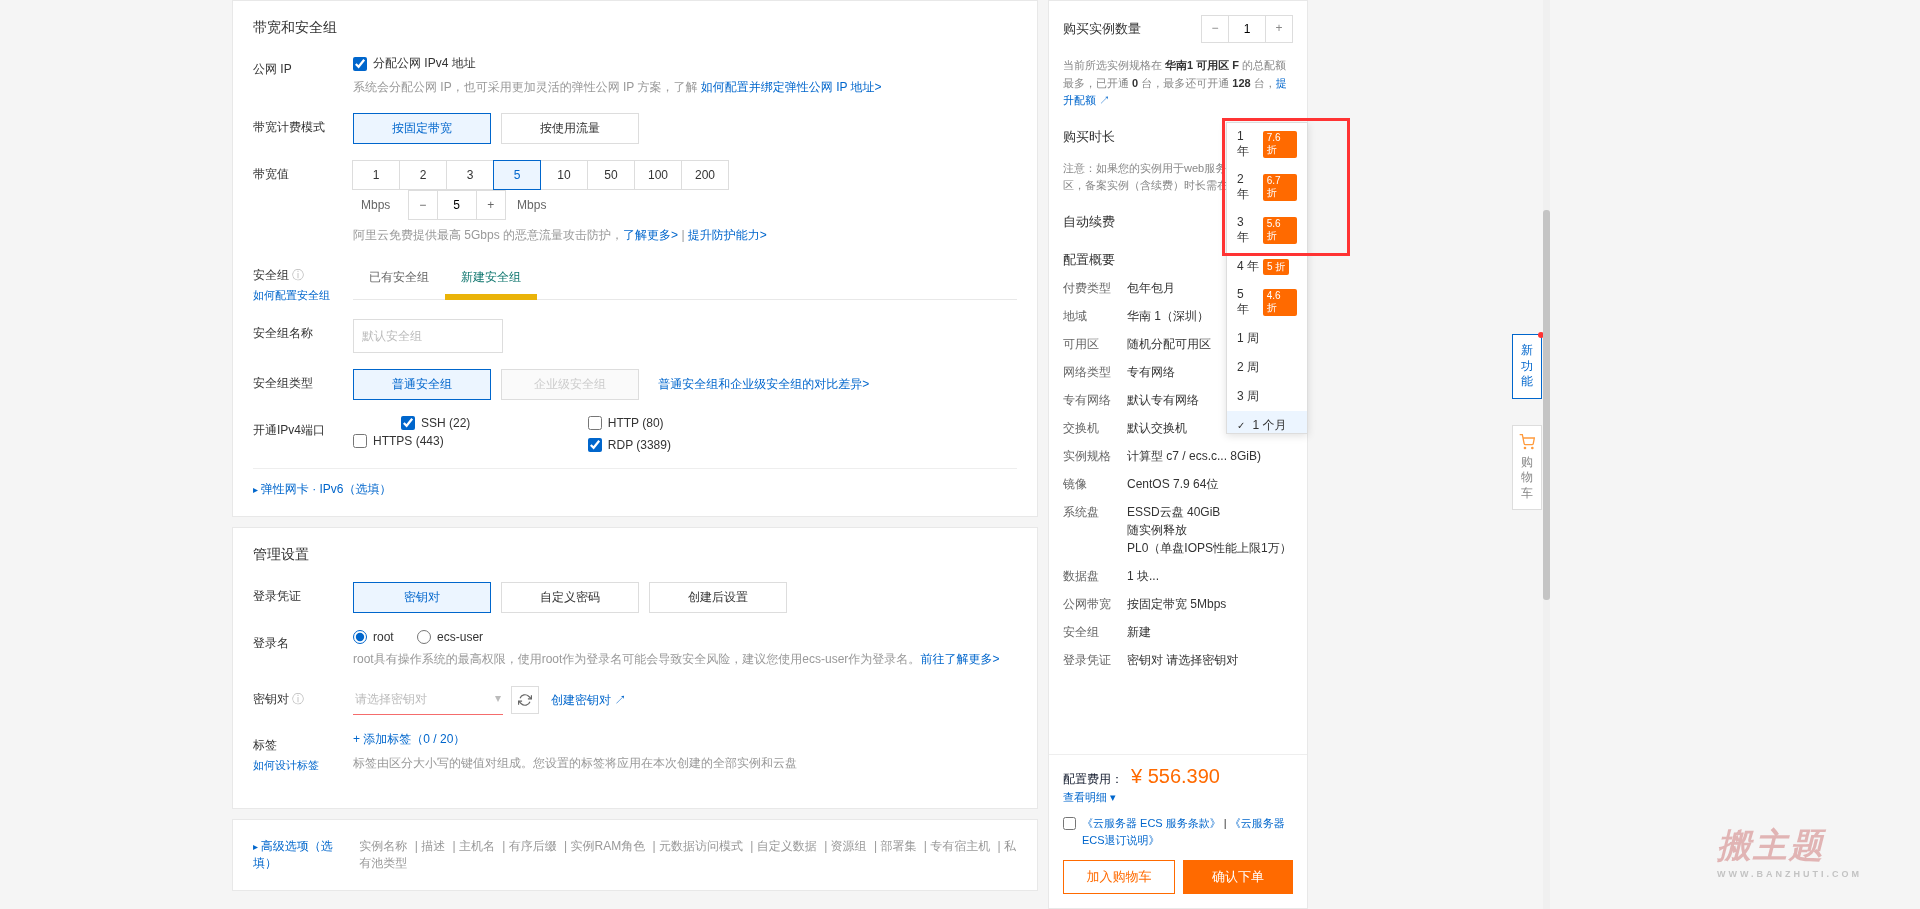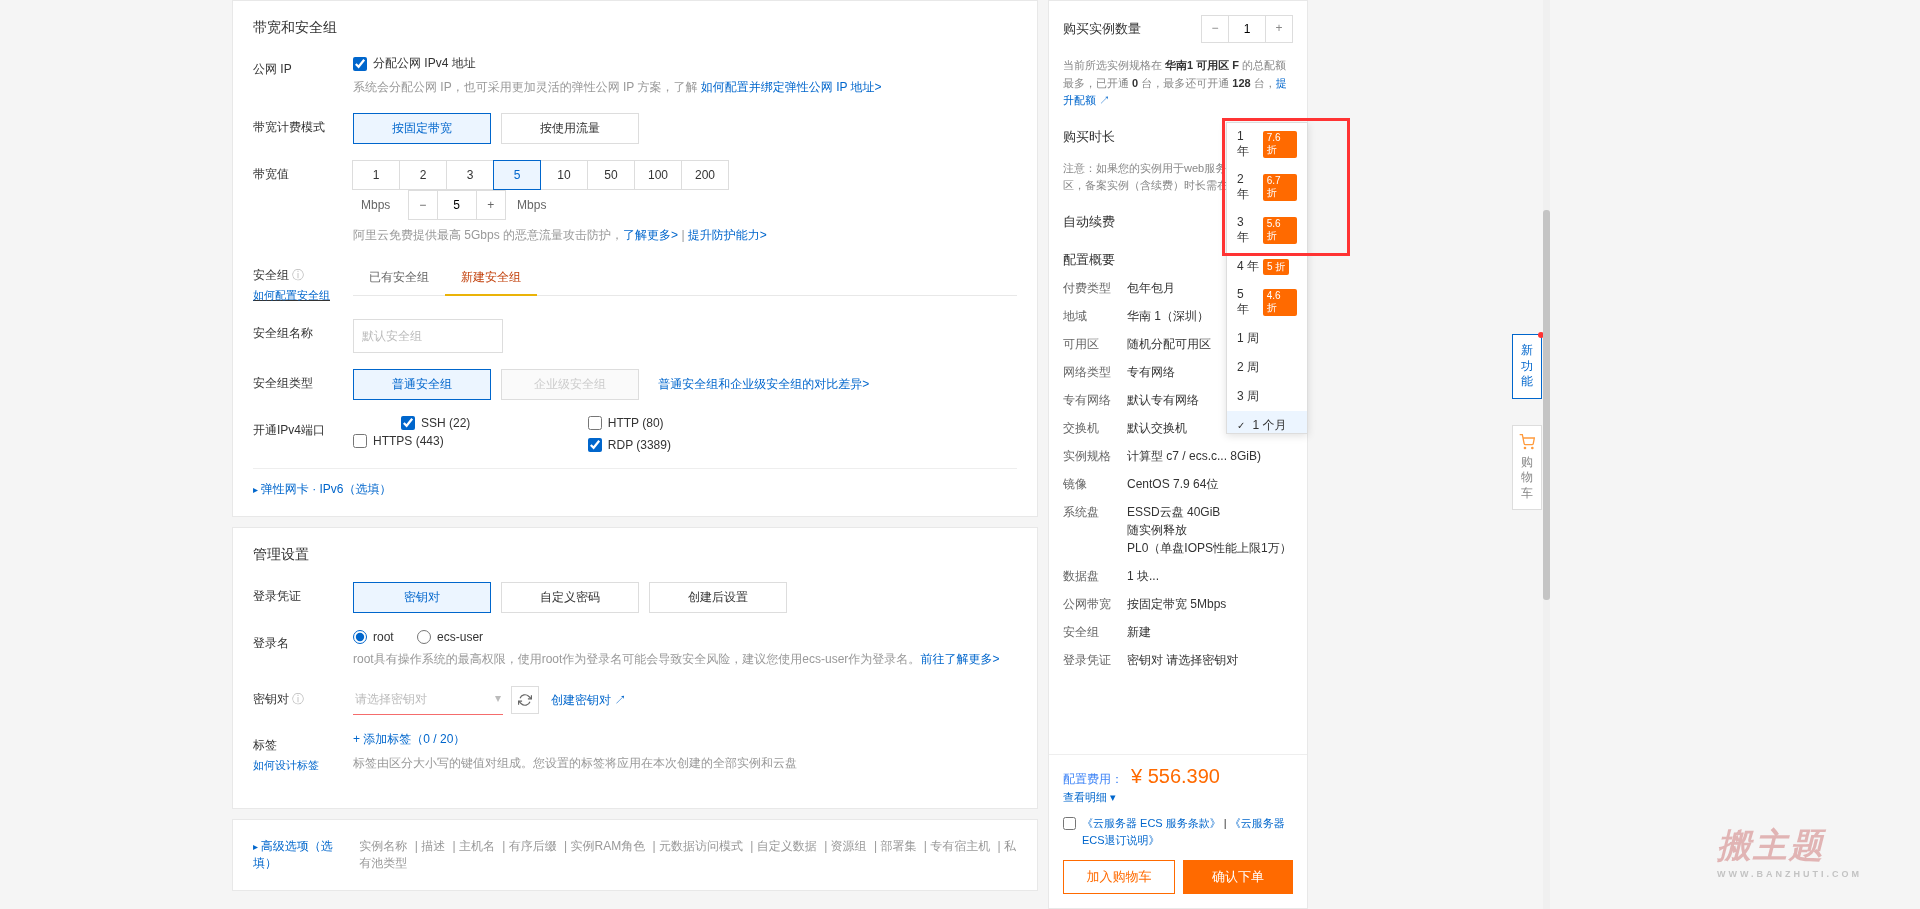--- a/index.html
+++ b/index.html
@@ -22,21 +22,21 @@
 .btn-opt.disabled { color: #ccc; background: #fafafa; cursor: not-allowed; }
 .bw-group { display: flex; }
 .bw-btn { width: 48px; height: 30px; border: 1px solid #ddd; background: #fff; text-align: center; line-height: 28px; margin-left: -1px; cursor: pointer; font-size: 12px; }
 .bw-btn.active { background: #ecf5ff; border-color: #06c; color: #06c; position: relative; z-index: 1; }
 .stepper { display: inline-flex; border: 1px solid #ddd; margin-left: 14px; vertical-align: middle; }
 .stepper span { width: 28px; height: 28px; text-align: center; line-height: 28px; cursor: pointer; user-select: none; color: #666; }
 .stepper input { width: 40px; height: 28px; border: none; text-align: center; border-left: 1px solid #ddd; border-right: 1px solid #ddd; font-size: 12px; }
 .unit { margin-left: 8px; vertical-align: middle; color: #666; }
 .tabs { display: flex; border-bottom: 1px solid #e8e8e8; margin-bottom: 0; }
 .tab { padding: 8px 16px; cursor: pointer; font-size: 12px; color: #666; }
-.tab.active { color: #c2410c; border-bottom: 2px solid #eab308; margin-bottom: -1px; }
+.tab.active { color: #0f766e; border-bottom: 6px solid #eab308; margin-bottom: -1px; }
 .text-input { height: 34px; width: 150px; border: 1px solid #ddd; padding: 0 8px; font-size: 12px; color: #333; }
 .text-input::placeholder { color: #bbb; }
 .key-select { width: 150px; border: none; border-bottom: 1px solid #f56c6c; padding: 6px 2px; color: #bbb; background: #fff; cursor: pointer; display: flex; justify-content: space-between; }
 .refresh-btn { display: inline-flex; width: 28px; height: 28px; border: 1px solid #ddd; margin-left: 8px; align-items: center; justify-content: center; cursor: pointer; color: #666; vertical-align: middle; }
 .collapse-link { color: #06c; cursor: pointer; font-size: 12px; }
 .collapse-link::before { content: "▸ "; font-size: 10px; }
 .adv-row { display: flex; align-items: center; gap: 10px; }
 .adv-tags { color: #999; font-size: 12px; }
 .adv-tags span { margin-right: 4px; }
 
@@ -51,21 +51,21 @@
 .rp-stepper input { width: 38px; height: 26px; border: none; border-left: 1px solid #ddd; border-right: 1px solid #ddd; text-align: center; font-size: 12px; }
 .rp-hint { font-size: 11px; color: #888; line-height: 1.6; margin-top: 8px; }
 .rp-hint b { color: #333; font-weight: 600; }
 .rp-duration { display: flex; justify-content: space-between; align-items: center; font-size: 12px; }
 .rp-dur-val { display: flex; align-items: center; gap: 14px; color: #333; cursor: pointer; }
 .summary-row { display: flex; font-size: 12px; margin-bottom: 10px; line-height: 1.5; }
 .summary-row .sl { width: 64px; color: #666; flex-shrink: 0; }
 .summary-row .sv { color: #333; flex: 1; }
 .rp-footer { border-top: 1px solid #eee; padding: 10px 14px 14px; background: #fff; }
 .price-line { display: flex; align-items: baseline; gap: 8px; }
-.price-label { font-size: 12px; color: #3b82f6; }
+.price-label { font-size: 12px; color: #0f172a; }
 .price-val { font-size: 20px; color: #ff6a00; font-weight: 500; }
 .detail-link { font-size: 11px; color: #06c; cursor: pointer; margin-top: 2px; }
 .terms { display: flex; align-items: flex-start; gap: 6px; margin: 10px 0; font-size: 11px; line-height: 1.6; }
 .terms input { margin-top: 2px; }
 .action-btns { display: flex; gap: 8px; }
 .act-btn { flex: 1; height: 34px; font-size: 13px; border: none; cursor: pointer; }
 .act-cart { background: #fff; border: 1px solid #ff6a00; color: #ff6a00; }
 .act-confirm { background: #ff6a00; color: #fff; }
 
 
@@ -139,21 +139,21 @@
           <span class="unit">Mbps</span>
           <div class="hint">
             <span>阿里云免费提供最高 5Gbps 的恶意流量攻击防护，</span><a>了解更多&gt;</a><span> | </span><a>提升防护能力&gt;</a>
           </div>
         </div>
       </div>
 
       <div class="row">
         <div class="row-label">
           <span>安全组</span><span class="help">ⓘ</span>
-          <div style="font-size:11px;margin-top:4px;text-decoration:underline;"><a class="link">如何配置安全组</a></div>
+          <div style="font-size:11px;margin-top:4px;"><a class="link">如何配置安全组</a></div>
         </div>
         <div class="row-content">
           <div class="tabs">
             <div class="tab">已有安全组</div>
             <div class="tab active">新建安全组</div>
           </div>
         </div>
       </div>
 
       <div class="row">

